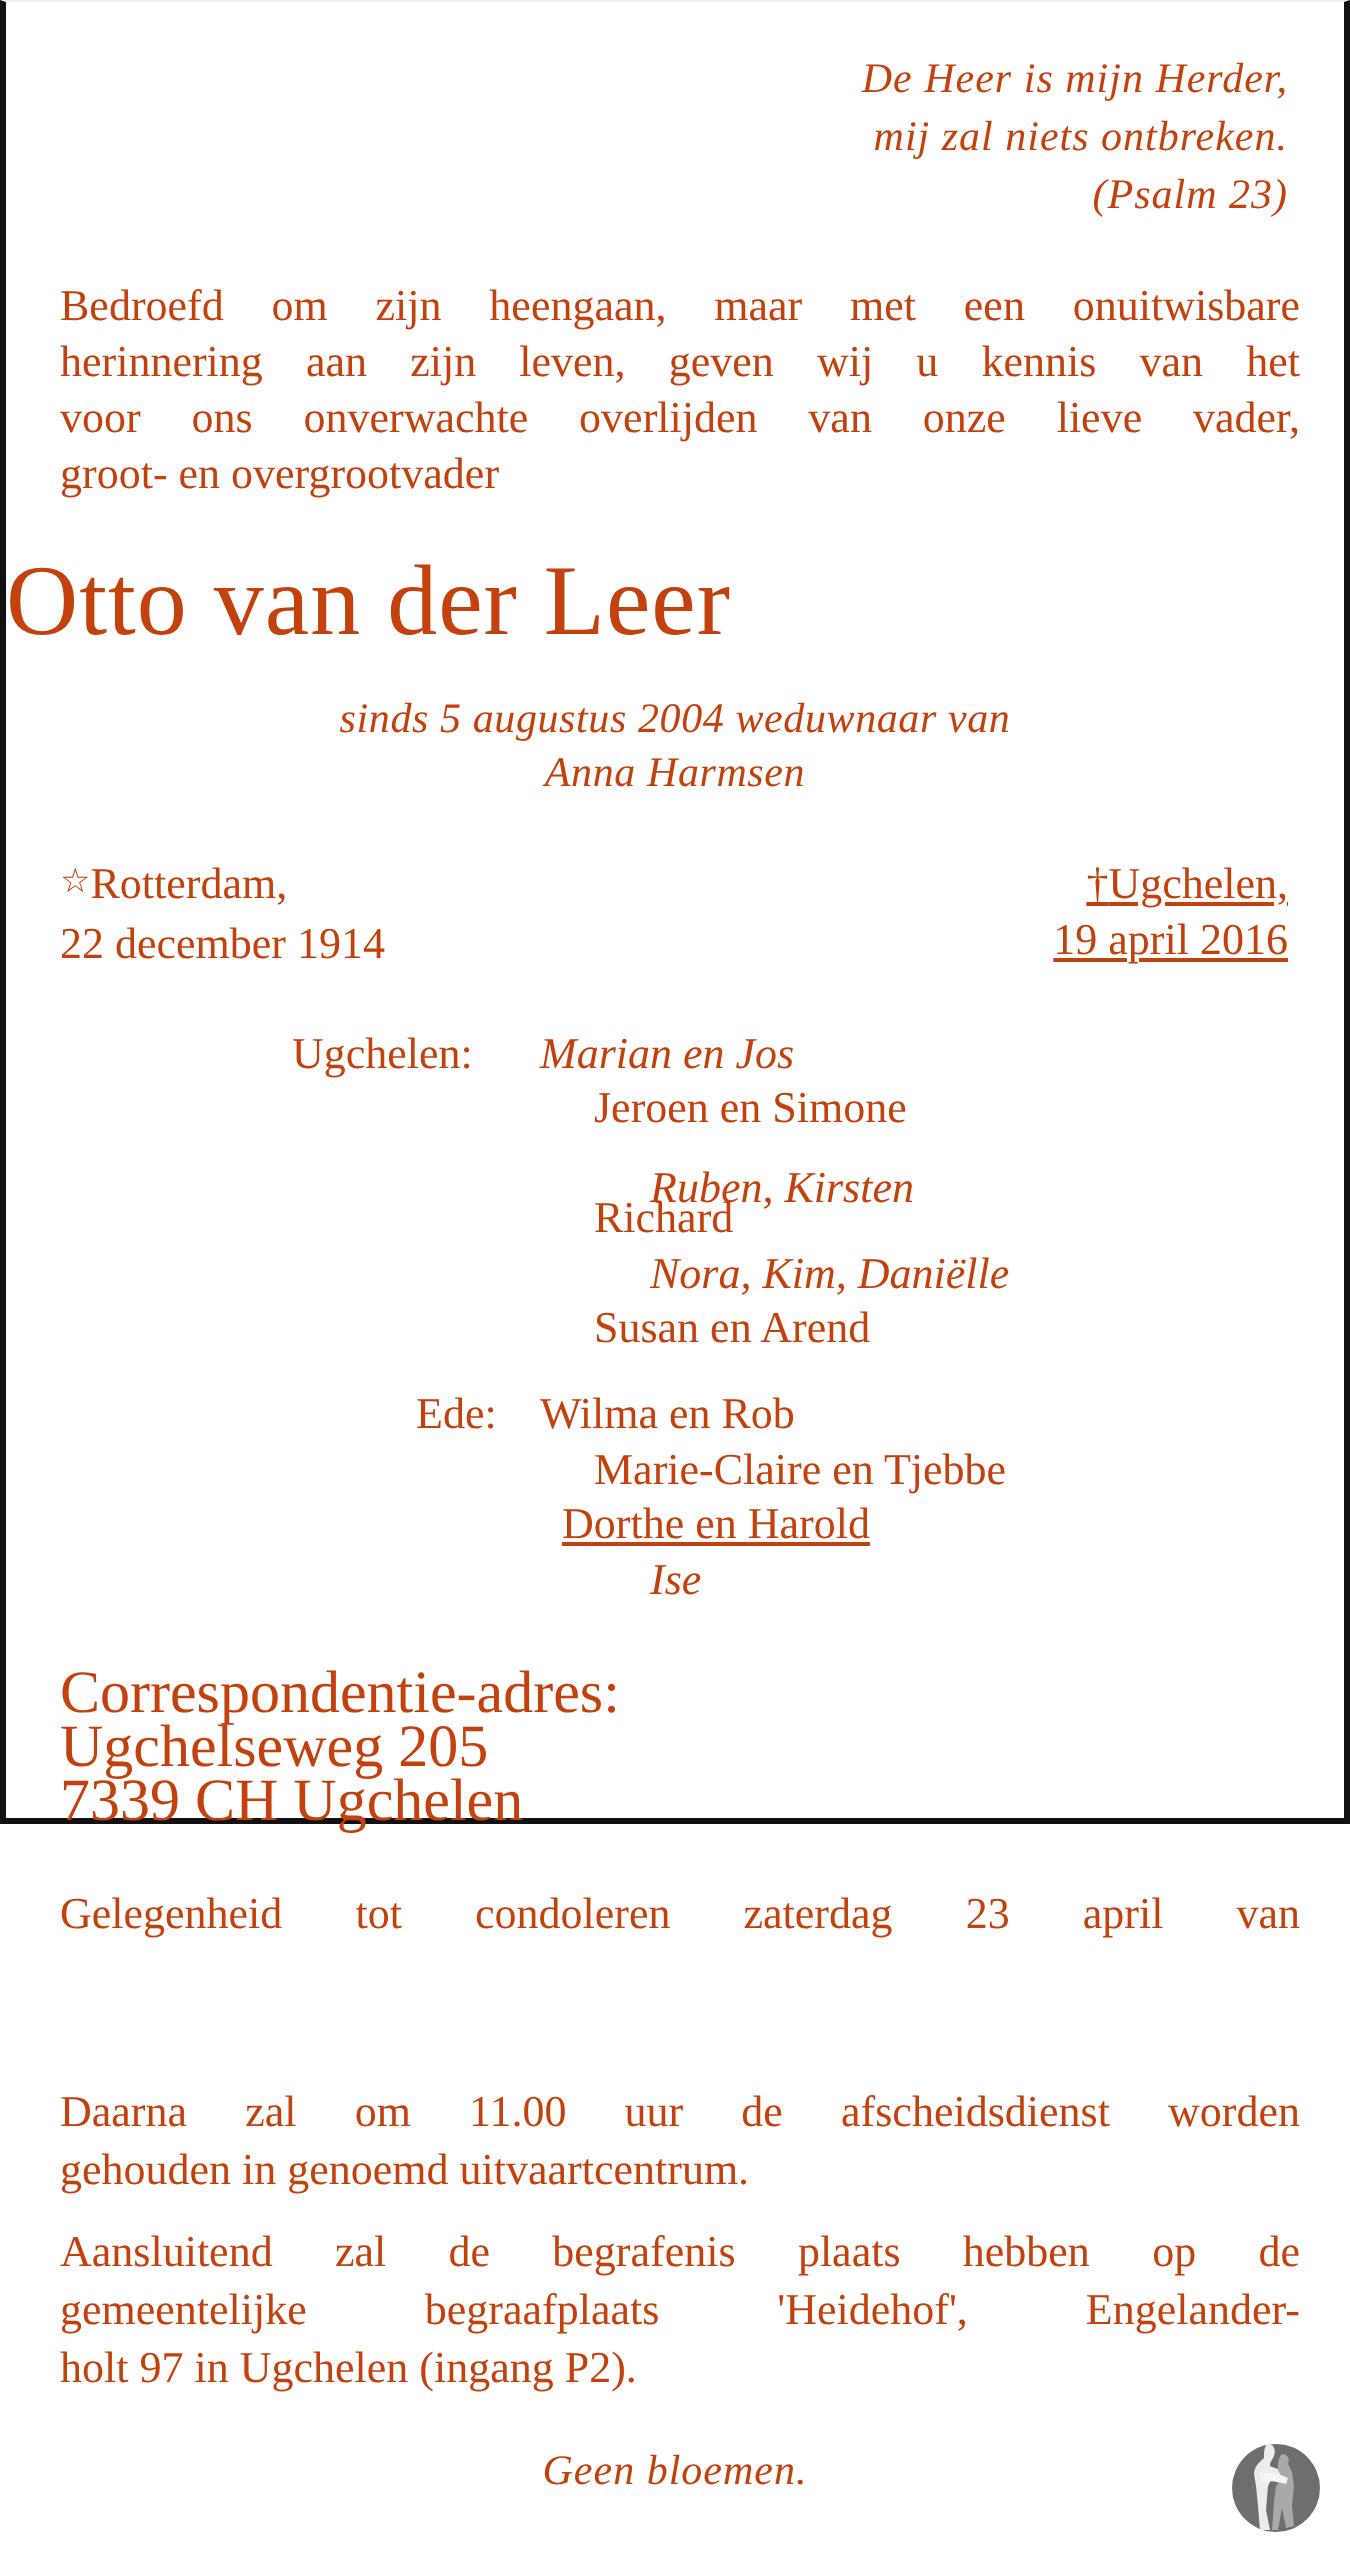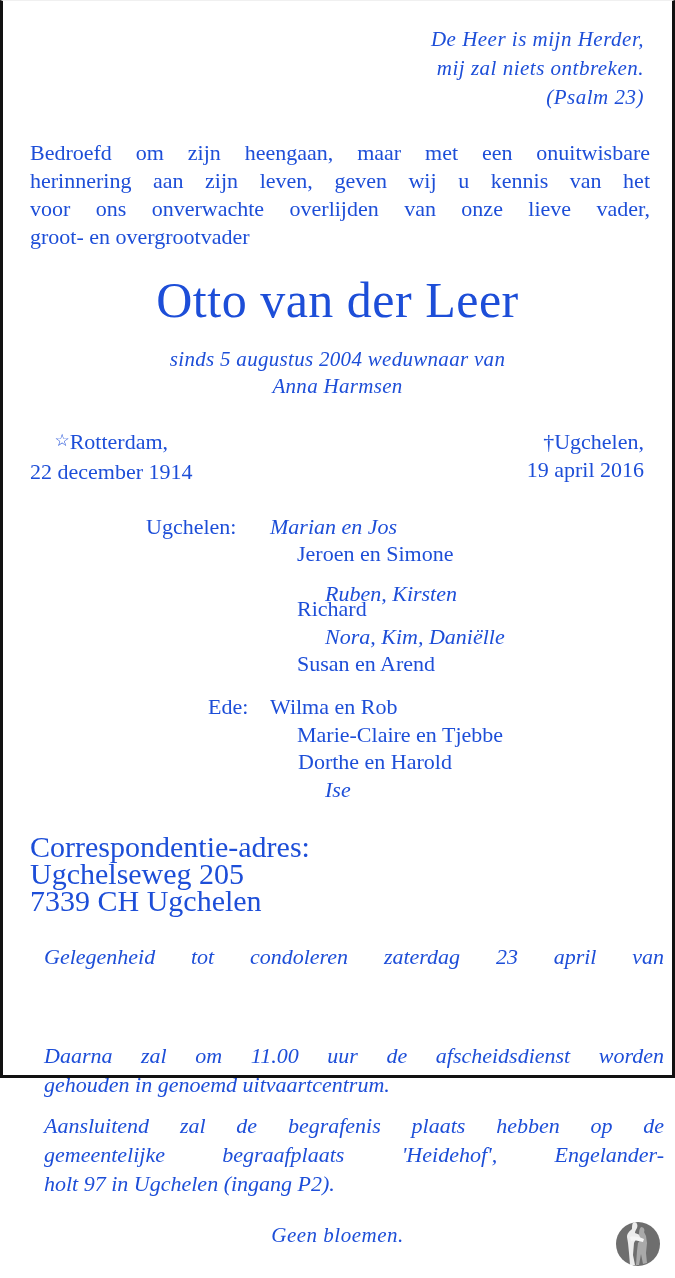--- a/index.html
+++ b/index.html
@@ -1,63 +1,63 @@
 <!DOCTYPE html>
 <html><head>
   <meta charset="utf-8">
   <style>
     html, body { margin: 0; padding: 0; background: #ffffff; }
     body { width: 675px; height: 1278px; overflow: hidden; }
     .frame {
       position: relative;
-      width: 675px; height: 1078px;
+      width: 675px; height: 912px;
       box-sizing: border-box;
       background: #ffffff;
       border-left: 3px solid #111111;
       border-right: 3px solid #111111;
       border-bottom: 3px solid #111111;
       border-top: 1px solid #f0f0f0;
-      color: #1d4ed8;
+      color: #c2410c;
       font-family: "DejaVu Serif", "Liberation Serif", serif;
     }
     .abs { position: absolute; }
     .ital { font-style: italic; }
 
     
     .psalm { right: 28px; top: 24px; text-align: right; font-size: 21px; line-height: 29px; font-style: italic; font-family: "Liberation Serif", serif; letter-spacing: 0.5px; }
     .psalm div { white-space: nowrap; }
 
     
     .intro { left: 27px; top: 138px; width: 620px; font-family: "Liberation Serif", serif; font-size: 22px; line-height: 28px; text-align: justify; }
     .intro .line { display: block; text-align: justify; text-align-last: justify; white-space: nowrap; }
     .intro .line.last { text-align-last: left; }
 
     
-    .name { left: 0; width: 669px; top: 268px; text-align: center; font-family: "Liberation Serif", serif; font-size: 50px; line-height: 62px; letter-spacing: 0.5px; }
+    .name { left: 0; width: 669px; top: 268px; font-family: "Liberation Serif", serif; font-size: 50px; line-height: 62px; letter-spacing: 0.5px; }
 
     .widow { left: 0; width: 669px; top: 345px; text-align: center; font-family: "Liberation Serif", serif; font-style: italic; font-size: 21px; line-height: 27px; letter-spacing: 0.3px; }
     .widow div { white-space: nowrap; }
 
     
-    .birth { left: 27px; top: 427px; font-family: "Liberation Serif", serif; font-size: 22px; line-height: 28px; text-align: center; }
-    .death { right: 28px; top: 427px; text-align: right; font-family: "Liberation Serif", serif; font-size: 22px; line-height: 28px; }
+    .birth { left: 27px; top: 427px; font-family: "Liberation Serif", serif; font-size: 22px; line-height: 28px; }
+    .death { right: 28px; top: 427px; text-align: right; font-family: "Liberation Serif", serif; font-size: 22px; line-height: 28px; text-decoration: underline; }
     .birth div, .death div { white-space: nowrap; }
     .sym { font-size: 17px; position: relative; top: -3px; }
 
     
     .family { font-family: "Liberation Serif", serif; font-size: 22px; line-height: 27.5px; }
     .family .row { position: absolute; white-space: nowrap; }
     .family .ital { font-style: italic; }
 
     
     .addr { left: 27px; top: 832px; font-family: "Liberation Serif", serif; font-size: 30px; line-height: 27px; }
     .addr div { white-space: nowrap; }
 
     
-    .para { left: 41px; width: 620px; font-family: "Liberation Serif", serif; font-size: 22px; line-height: 29px; font-style: italic; }
+    .para { left: 27px; width: 620px; font-family: "Liberation Serif", serif; font-size: 22px; line-height: 29px; }
     .para .line { display: block; white-space: nowrap; text-align: justify; text-align-last: justify; }
     .para .line.last { text-align-last: left; }
 
     .nofl { left: 0; width: 669px; top: 1220px; text-align: center; font-family: "Liberation Serif", serif; font-style: italic; font-size: 21px; line-height: 28px; letter-spacing: 0.5px; }
 
     .logo { right: 10px; top: 1218px; width: 48px; height: 48px; }
   </style>
 </head>
 <body>
 
@@ -98,21 +98,21 @@
     <div class="row" style="left:267px; top:512px;font-style:italic;">Marian en Jos</div>
     <div class="row" style="left:294px; top:539px;">Jeroen en Simone</div>
     <div class="row ital" style="left:322px; top:567px;margin-top:12px;">Ruben, Kirsten</div>
     <div class="row" style="left:294px; top:594px;">Richard</div>
     <div class="row ital" style="left:322px; top:622px;">Nora, Kim, Daniëlle</div>
     <div class="row" style="left:294px; top:649px;">Susan en Arend</div>
 
     <div class="row" style="left:205px; top:692px;">Ede:</div>
     <div class="row" style="left:267px; top:692px;">Wilma en Rob</div>
     <div class="row" style="left:294px; top:720px;">Marie-Claire en Tjebbe</div>
-    <div class="row" style="left:295px; top:747px;">Dorthe en Harold</div>
+    <div class="row" style="left:278px; top:747px;text-decoration:underline;">Dorthe en Harold</div>
     <div class="row ital" style="left:322px; top:775px;">Ise</div>
   </div>
 
   <div class="abs addr">
     <div>Correspondentie-adres:</div>
     <div>Ugchelseweg 205</div>
     <div>7339 CH Ugchelen</div>
   </div>
 
   <div class="abs para" style="top:941px;">

